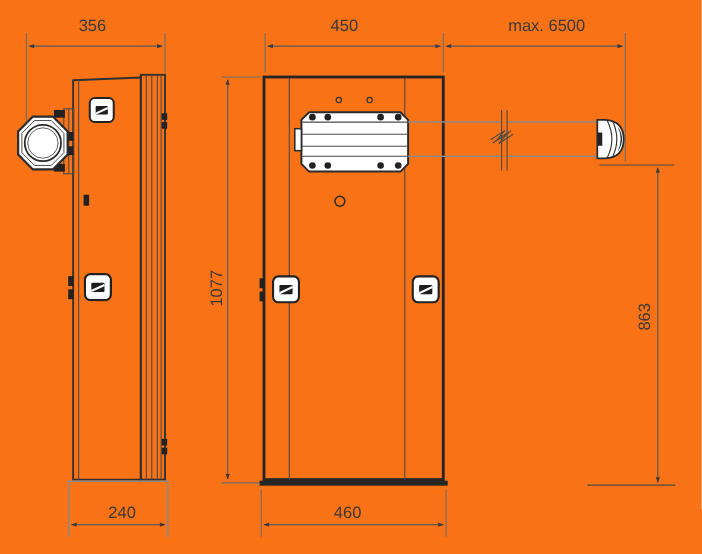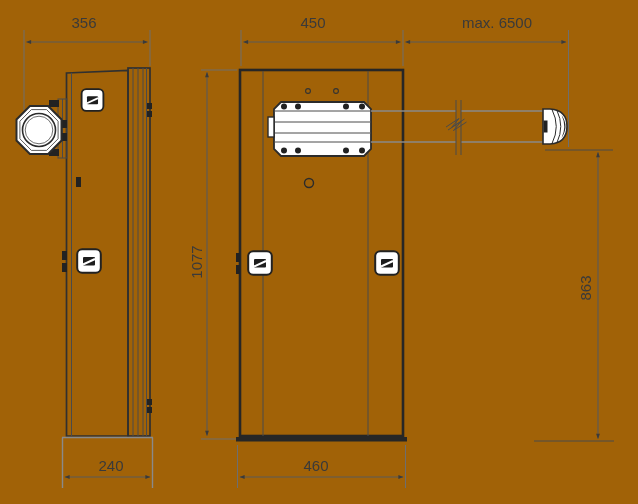--- a/index.html
+++ b/index.html
@@ -1,16 +1,16 @@
 <!DOCTYPE html>
 <html><head>
 <meta charset="utf-8">
 <style>
   html,body{margin:0;padding:0;background:#ffffff;}
-  .stage{position:relative;width:638px;height:504px;background:#a16207;overflow:hidden;
+  .stage{position:relative;width:638px;height:504px;background:#f97316;overflow:hidden;
          font-family:"Liberation Sans", sans-serif;}
   svg{display:block;}
   .dim-text{font-family:"Liberation Sans", sans-serif;font-size:15px;fill:#3a3a3a;}
   .dimline{stroke:#5a5a5a;stroke-width:1.1;fill:none;}
   .extline{stroke:#6e6e6e;stroke-width:1;fill:none;}
   .thick{stroke:#262626;stroke-width:2.6;fill:none;}
   .med{stroke:#303030;stroke-width:1.7;fill:none;}
   .thin{stroke:#4a4a4a;stroke-width:1;fill:none;}
   .gray{stroke:#8a8a8a;stroke-width:1.4;fill:none;}
   .fillc{fill:#222222;stroke:none;}

